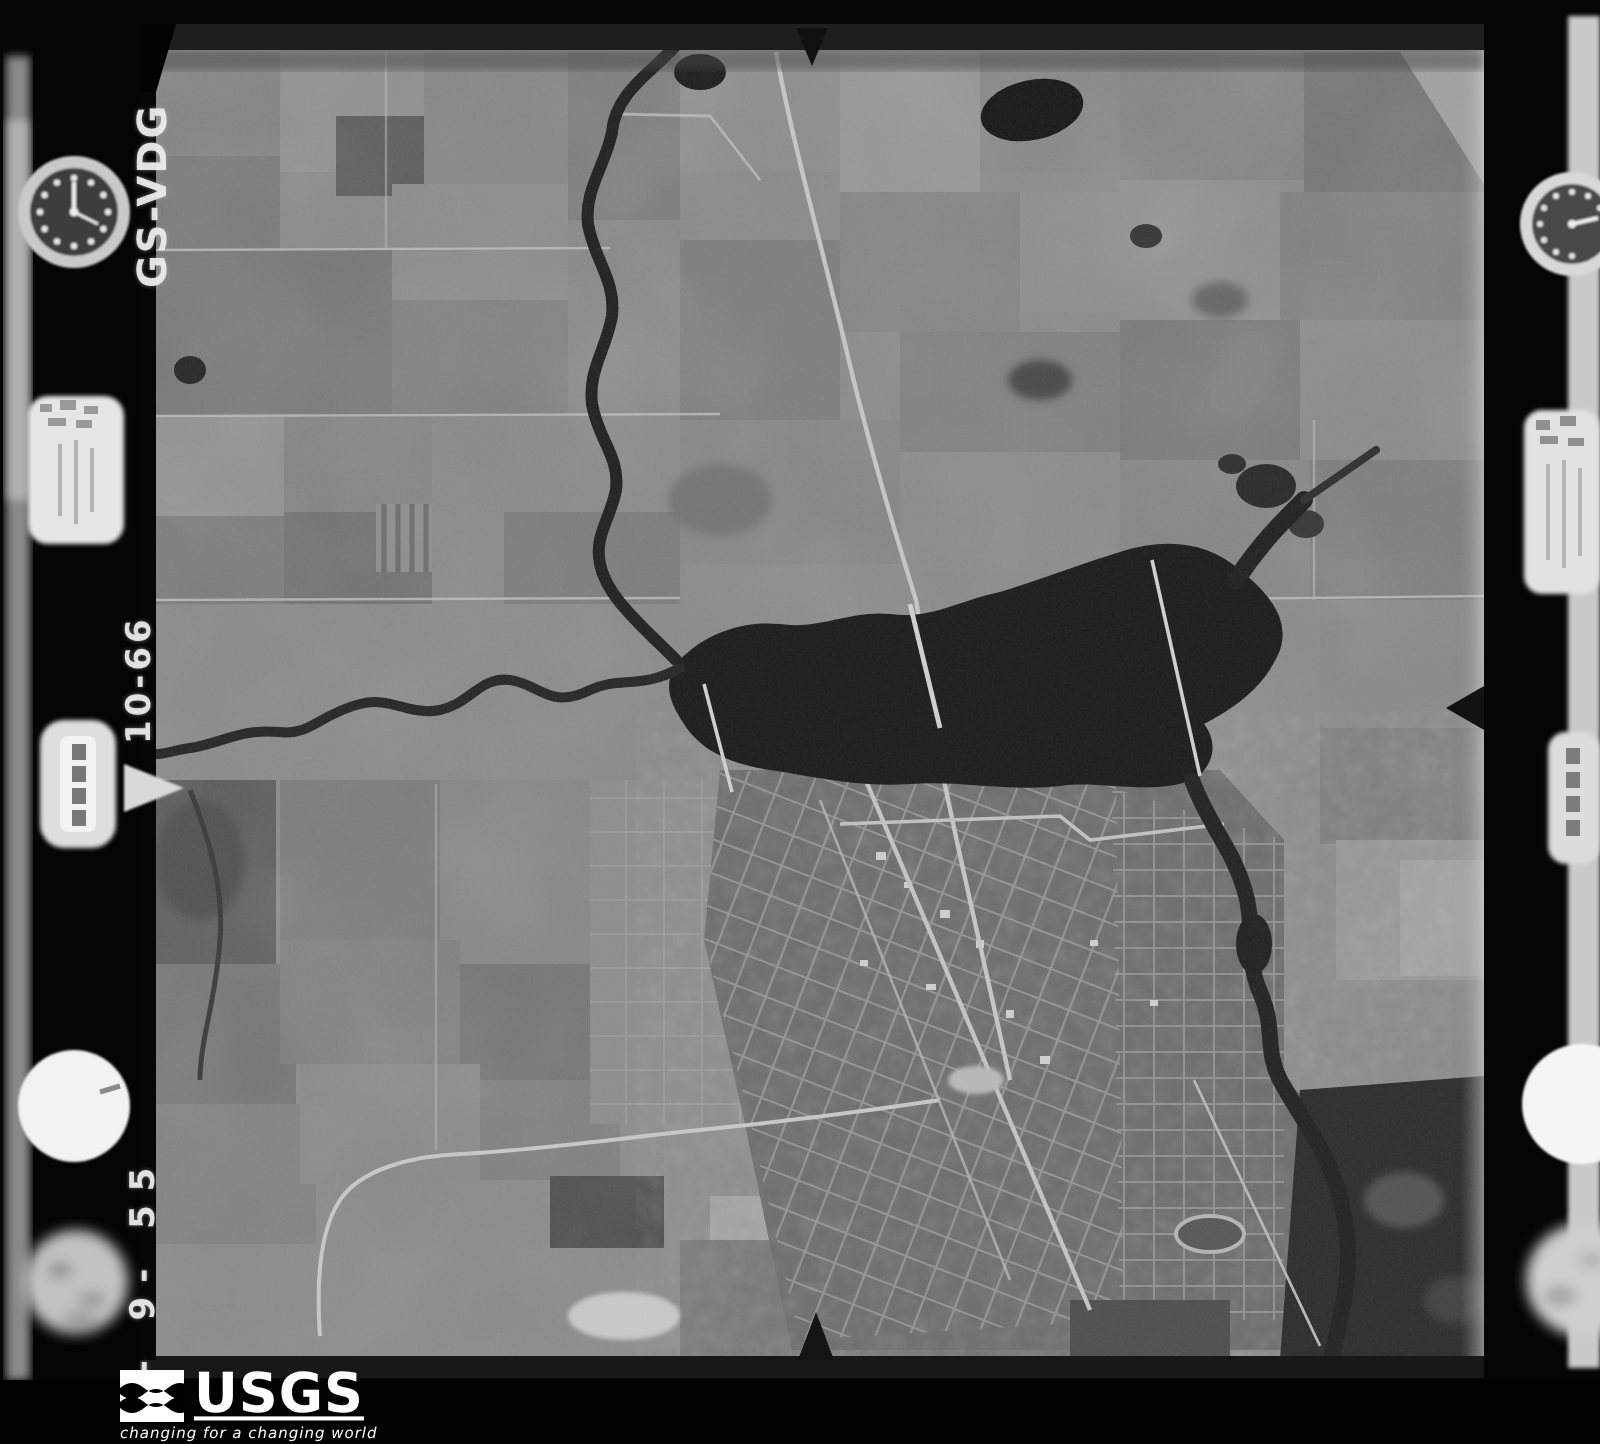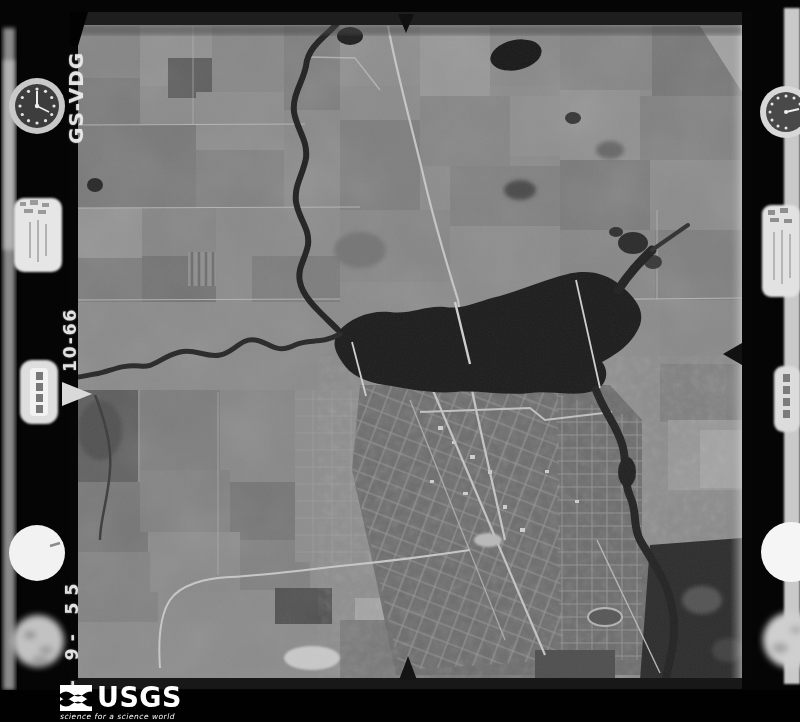--- a/index.html
+++ b/index.html
@@ -16,21 +16,21 @@
     transform-origin:0 100%;
     white-space:nowrap;
     text-shadow:0 0 2px rgba(180,180,180,0.6);
   }
   #mark-project{left:88px;top:120px;font-size:20px;letter-spacing:1px;}
   #mark-roll{left:80px;top:352px;font-size:17px;letter-spacing:2px;}
   #mark-date{left:82px;top:686px;font-size:17px;letter-spacing:7px;}
   #usgs-footer{
     position:absolute;left:60px;top:685px;width:140px;color:#fff;
   }
-  #usgs-row{display:flex;align-items:center;gap:5px;}
+  #usgs-row{display:flex;align-items:center;gap:5px;text-decoration:underline;}
   #usgs-wordmark{
     font-weight:bold;font-size:27px;line-height:24px;letter-spacing:0.5px;
     transform:scaleY(1.02);color:#fff;
   }
   #usgs-tagline{
     font-size:7.5px;font-style:italic;letter-spacing:0.5px;margin-top:1px;
     color:#fff;white-space:nowrap;
   }
 </style>
 </head>
@@ -406,16 +406,16 @@
 
   <div id="usgs-footer">
     <div id="usgs-row">
       <svg width="32" height="26" viewBox="0 0 32 26">
         <rect x="0" y="0" width="32" height="26" fill="#ffffff"></rect>
         <path d="M0 9 Q6 4 12 9 T24 9 T36 9 L36 12 Q30 17 24 12 T12 12 T0 12 Z" fill="#000000"></path>
         <path d="M0 16 Q6 11 12 16 T24 16 T36 16 L36 19 Q30 24 24 19 T12 19 T0 19 Z" fill="#000000"></path>
       </svg>
       <span id="usgs-wordmark">USGS</span>
     </div>
-    <div id="usgs-tagline">science for a science world</div>
+    <div id="usgs-tagline">changing for a changing world</div>
   </div>
 
 </div>
 
 </body></html>

